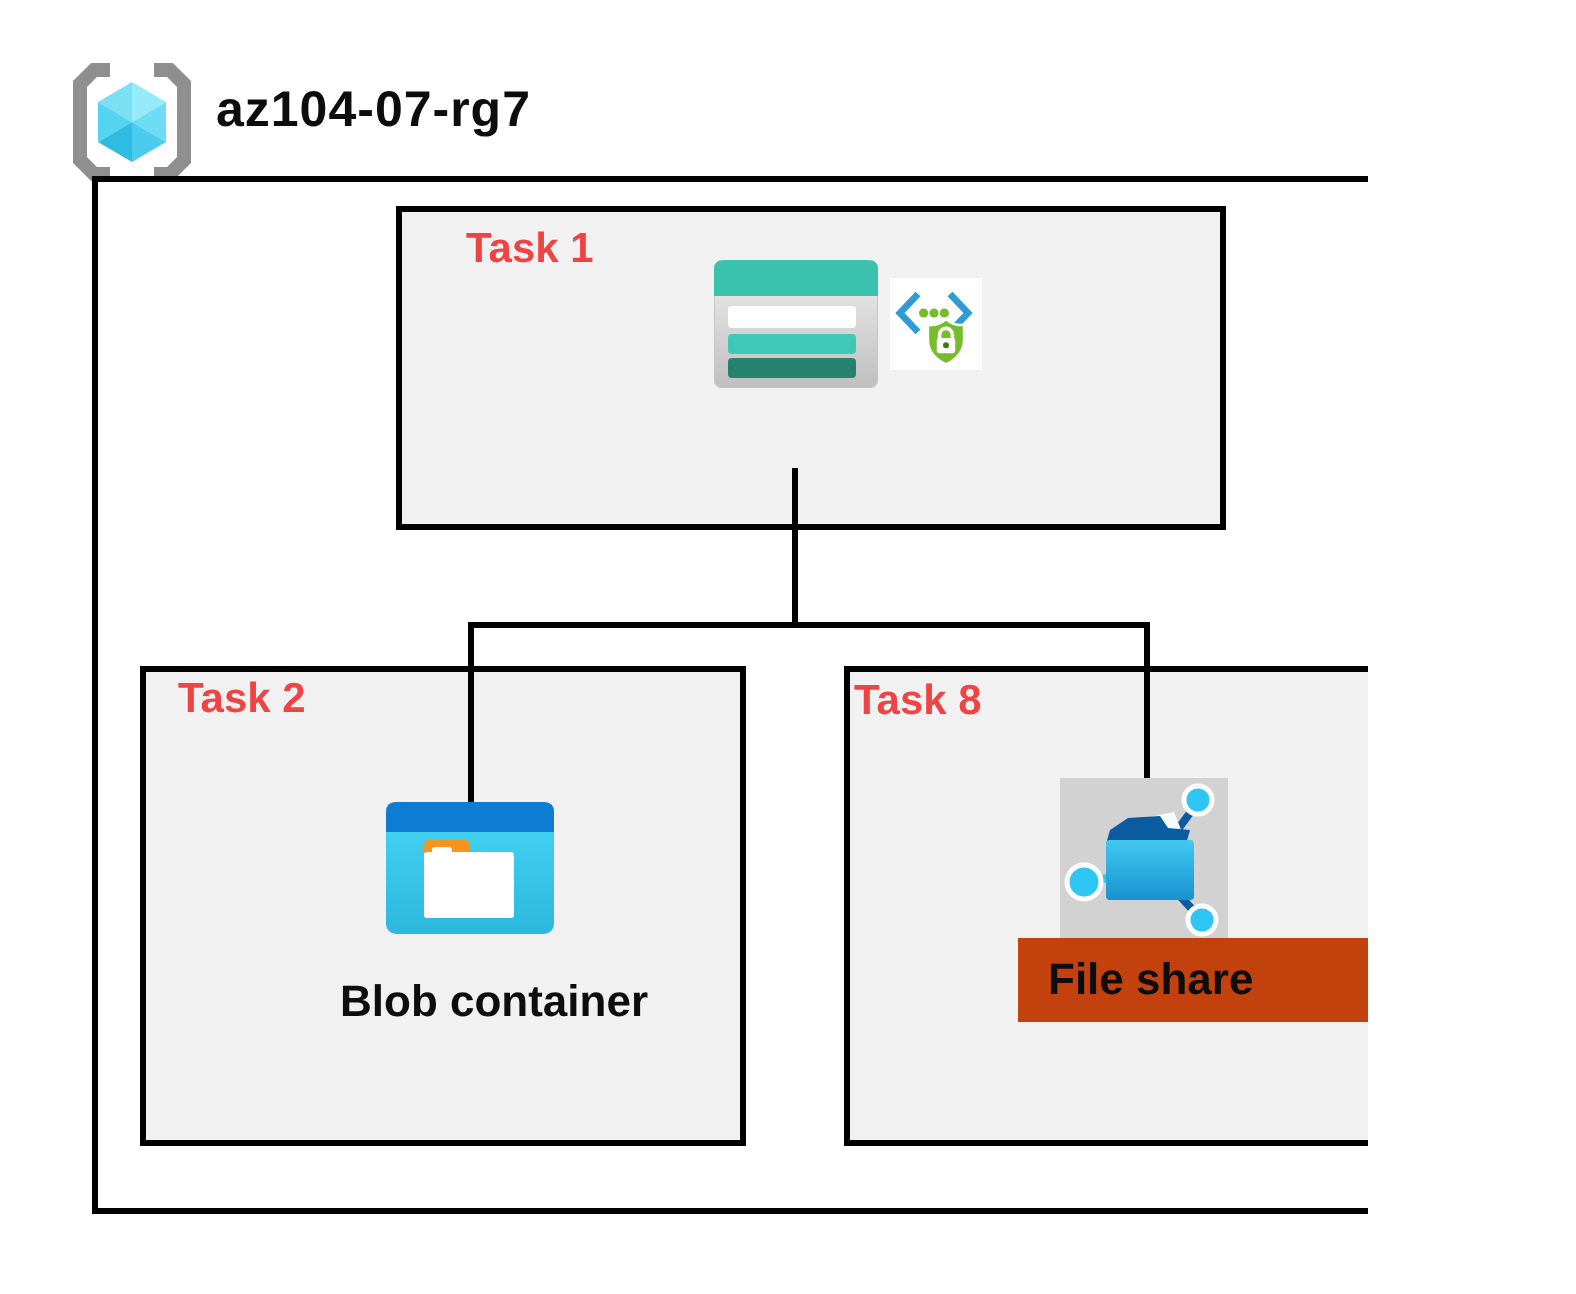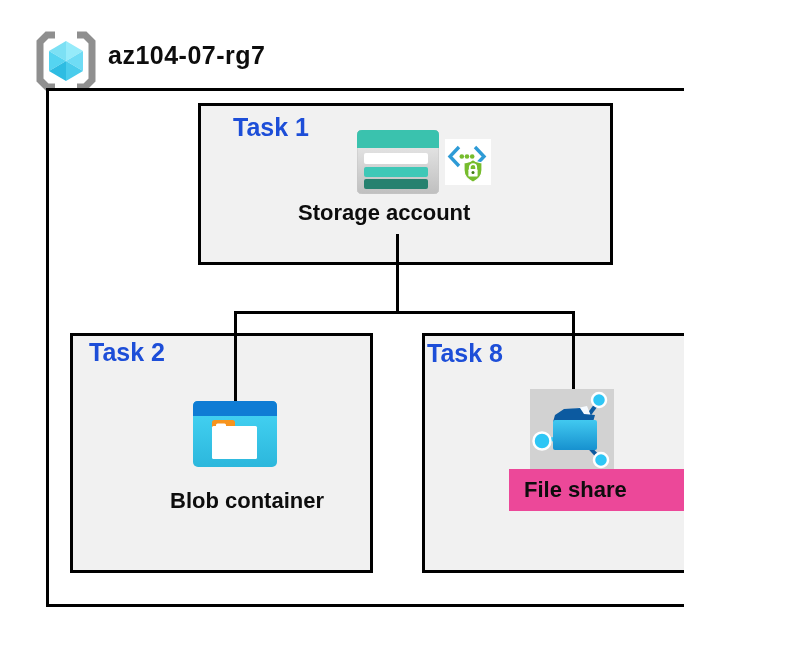--- a/index.html
+++ b/index.html
@@ -11,35 +11,35 @@
   .box {
     position:absolute; background:#F1F1F1; border:3px solid #000;
     box-sizing:border-box;
   }
   .outer-box {
     position:absolute; background:#ffffff; border:3px solid #000;
     box-sizing:border-box;
   }
   .line { position:absolute; background:#000; }
   .task-label {
-    position:absolute; font-weight:bold; font-size:25px; color:#1d4ed8;
+    position:absolute; font-weight:bold; font-size:21px; color:#ef4444;
     white-space:nowrap;
   }
   .item-label {
     position:absolute; font-weight:bold; font-size:22px; color:#0d0d0d;
     white-space:nowrap;
   }
   .rg-title {
     position:absolute; left:108px; top:41px; font-weight:bold; font-size:25px;
     letter-spacing:0.5px; color:#0d0d0d; white-space:nowrap;
   }
   .gray-block { position:absolute; background:#D2D2D2; }
   .fileshare-label-block {
     position:absolute; left:509px; top:469px; width:178px; height:42px;
-    background:#ec4899; display:flex; align-items:center;
+    background:#c2410c; display:flex; align-items:center;
     box-sizing:border-box; padding-left:15px;
   }
   .fileshare-label-block .item-label { position:static; }
   svg { display:block; }
 </style>
 </head>
 <body>
 
 <div class="canvas">
 
@@ -90,21 +90,20 @@
     <path d="M30 8 L39 17.5 L30 27" fill="none" stroke="#2E9BD6" stroke-width="3.4"></path>
     <circle cx="16.8" cy="17.5" r="2.3" fill="#76BC2D"></circle>
     <circle cx="22" cy="17.5" r="2.3" fill="#76BC2D"></circle>
     <circle cx="27.2" cy="17.5" r="2.3" fill="#76BC2D"></circle>
     <path d="M28 20.5 C31 23.2 34.5 23.8 37 23.4 V31 C37 37.5 32.5 41 28 43.2 C23.5 41 19 37.5 19 31 V23.4 C21.5 23.8 25 23.2 28 20.5 Z" fill="#76BC2D" stroke="#FFFFFF" stroke-width="1.2"></path>
     <path d="M24.8 30.2 V28.4 A3.2 3.2 0 0 1 31.2 28.4 V30.2" fill="none" stroke="#FFFFFF" stroke-width="1.8"></path>
     <rect x="23.4" y="30" width="9.2" height="7.6" rx="1.2" fill="#FFFFFF"></rect>
     <circle cx="28" cy="33.6" r="1.5" fill="#3E7B0F"></circle>
   </svg>
 
-  <div class="item-label" style="left:298px; top:200px;">Storage account</div>
 
   <svg class="abs" style="left:193px; top:401px;" width="84" height="66" viewBox="0 0 84 66">
     <defs>
       <linearGradient id="blobBody" x1="0" y1="0" x2="0" y2="1">
         <stop offset="0" stop-color="#47D6F6"></stop>
         <stop offset="1" stop-color="#2CB7DC"></stop>
       </linearGradient>
     </defs>
     <rect x="0" y="0" width="84" height="66" rx="5" fill="url(#blobBody)"></rect>
     <path d="M5 0 H79 Q84 0 84 5 V15 H0 V5 Q0 0 5 0 Z" fill="#0F7CD4"></path>

